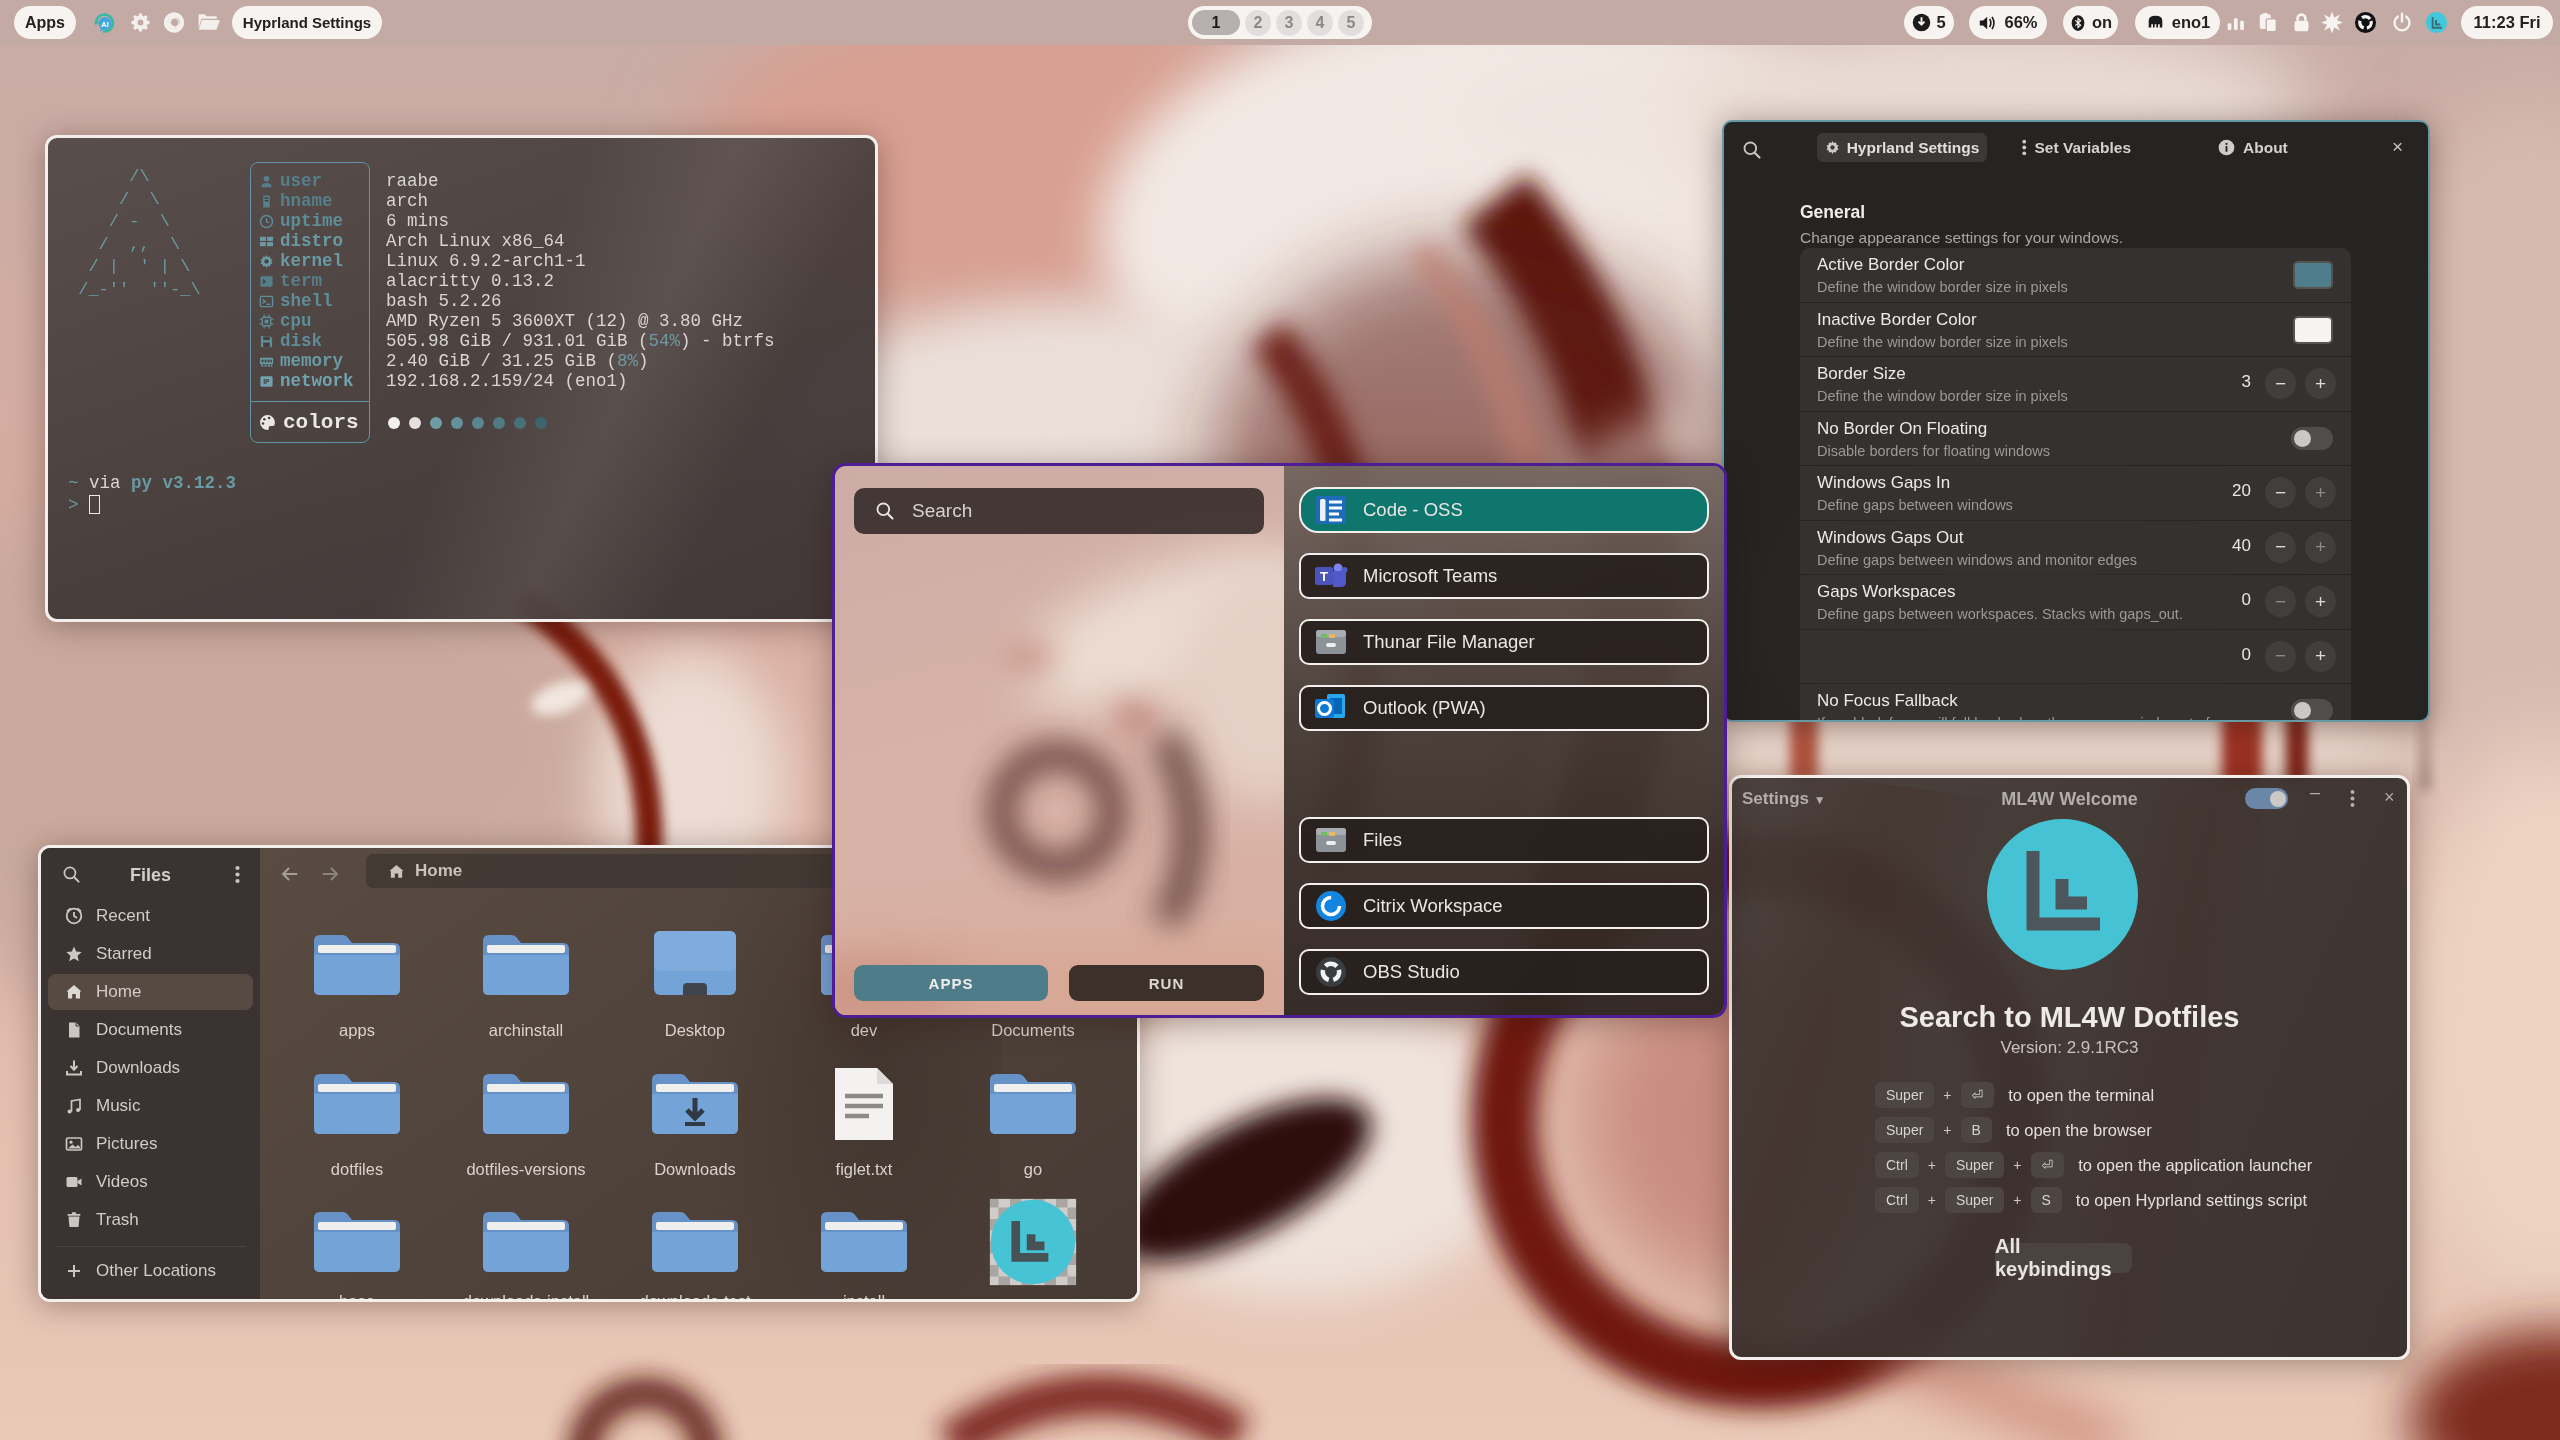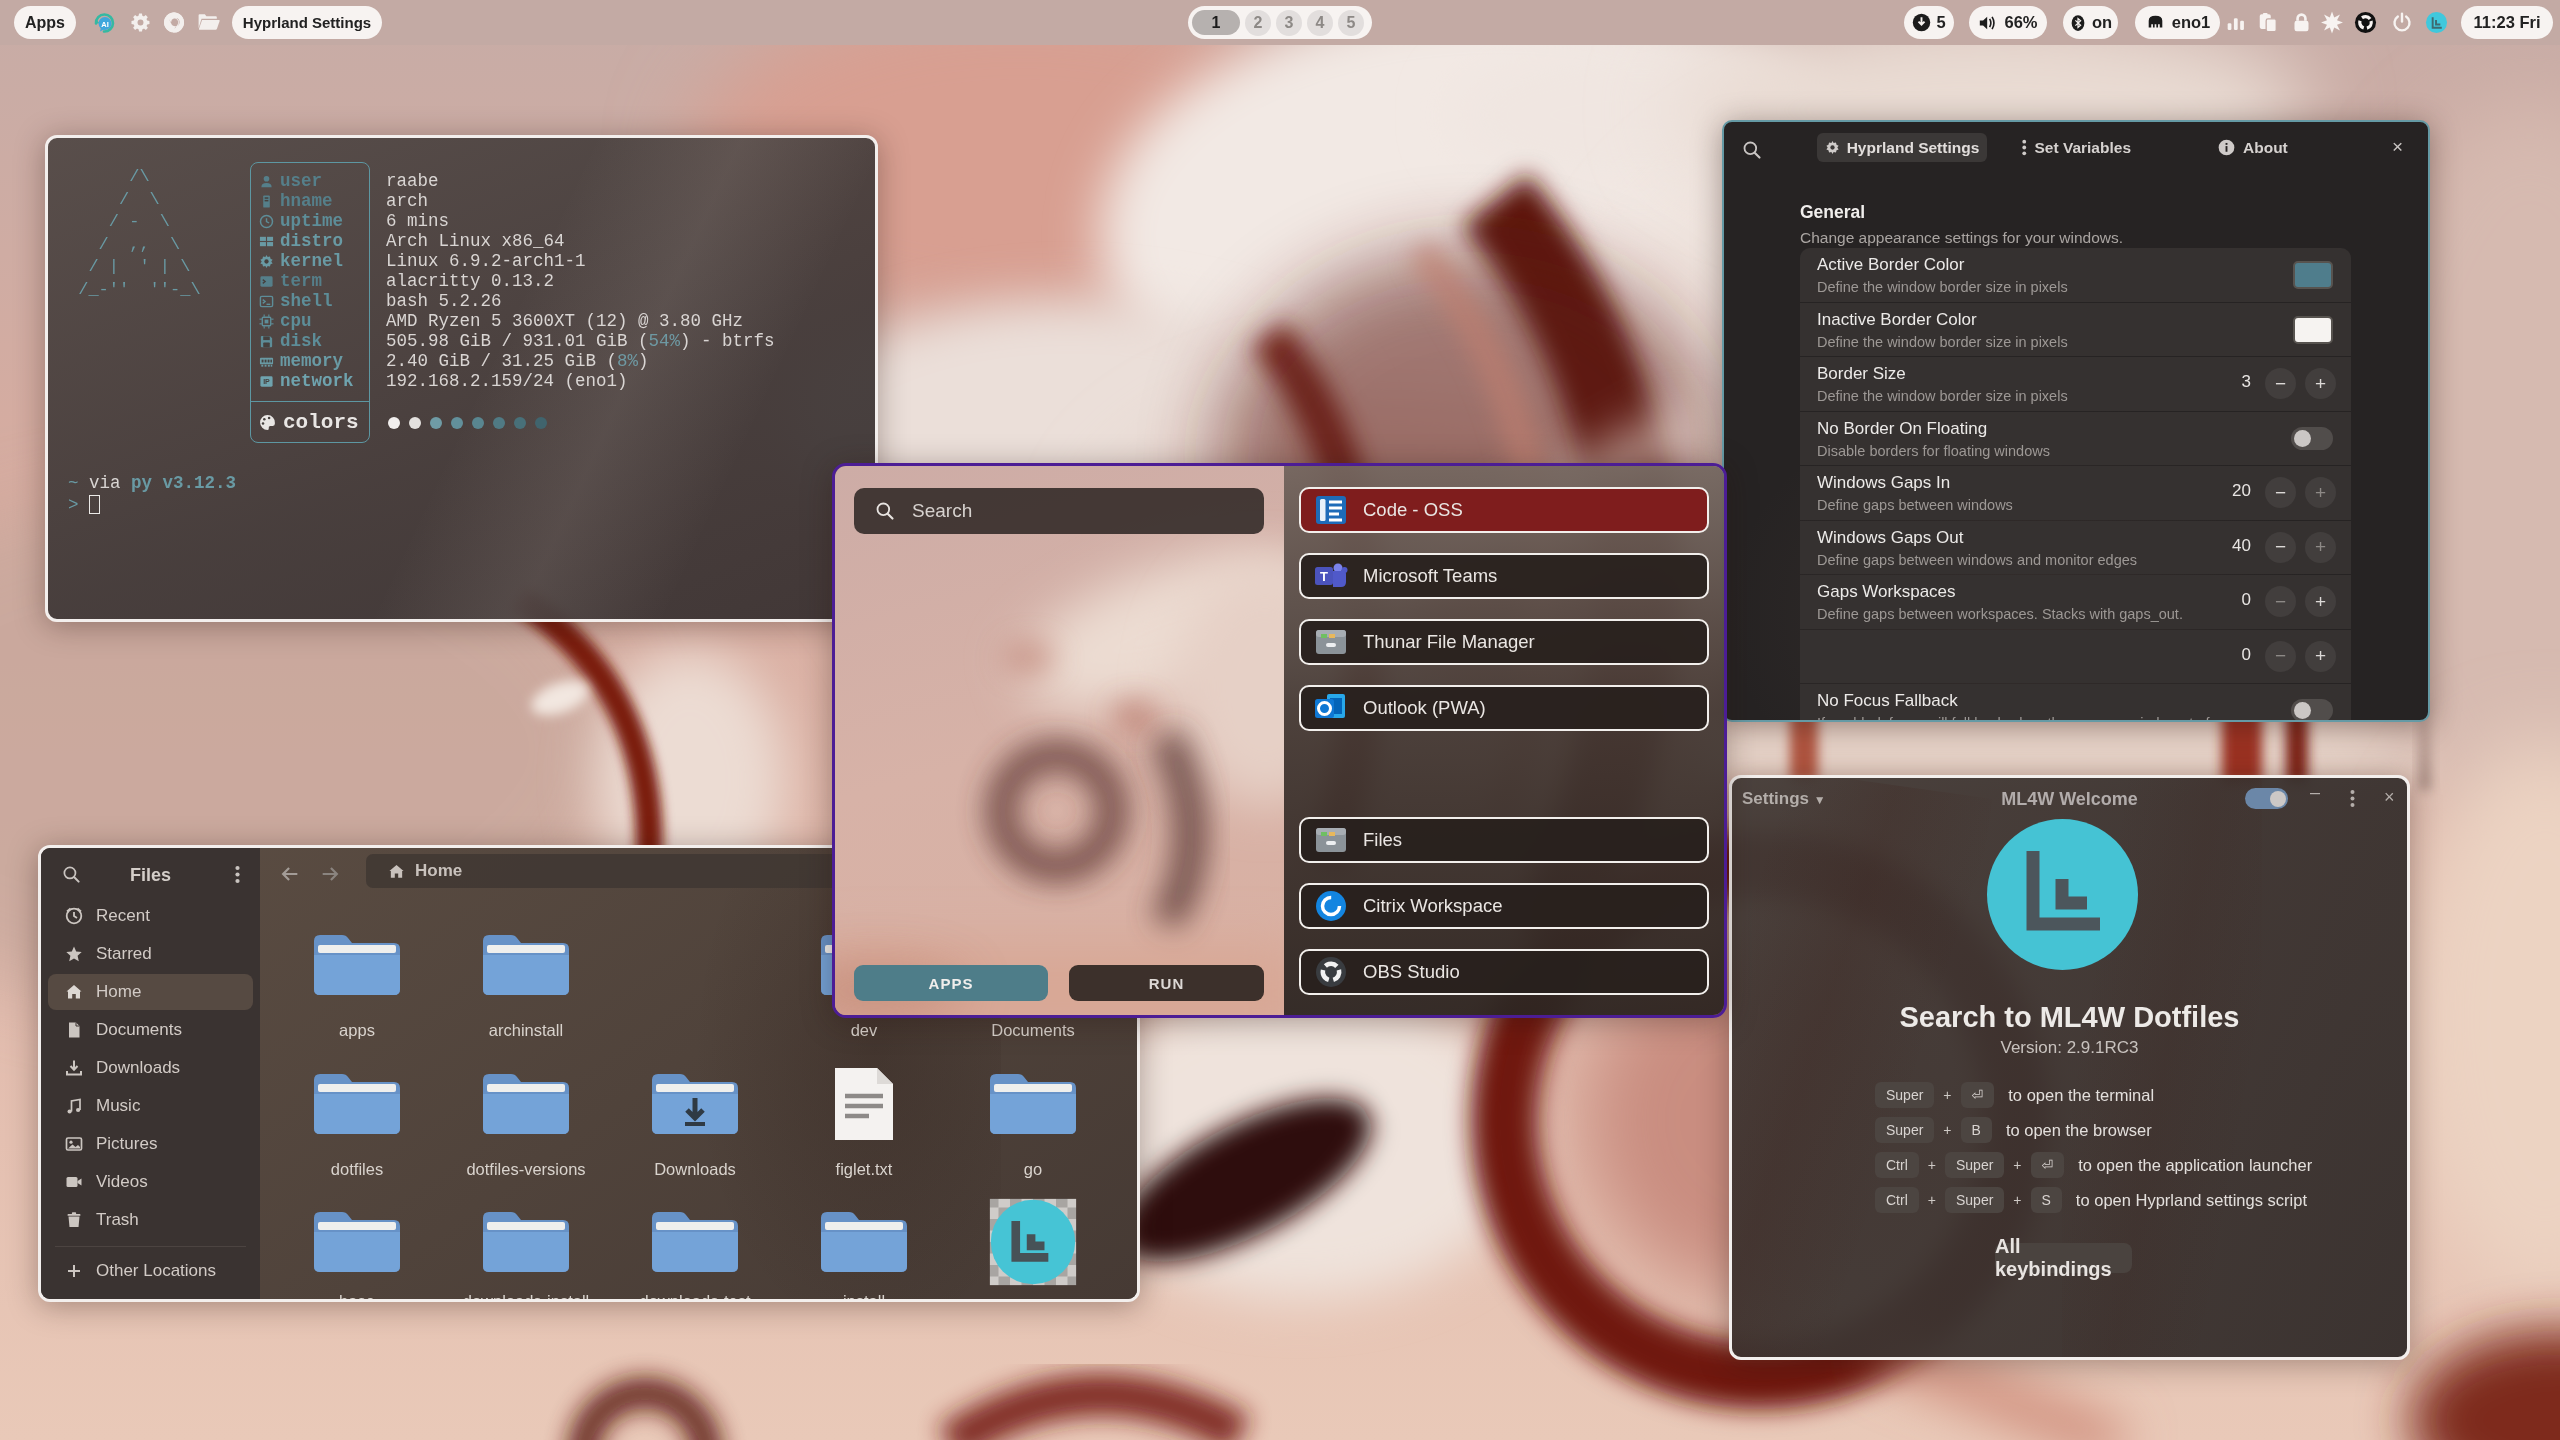--- a/index.html
+++ b/index.html
@@ -31,21 +31,21 @@
 .fitem { position:absolute; width:168px; text-align:center; }
 .fold { width:96px; height:76px; display:inline-block; }
 .flab { margin-top:14px; color:#d9d3cd; font-size:16.5px; }
 
 .kb { position:absolute; left:143px; height:28px; display:flex; align-items:center; gap:9px; }
 .kb .kk { background:#4c4541; border-radius:6px; color:#d8d3d0; font-size:14px; padding:5px 11px; }
 .kb b { color:#cfcac6; font-size:14px; font-weight:normal; }
 .kb em { font-style:normal; color:#e3dfdc; font-size:16.5px; margin-left:5px; }
 
 .arow { position:absolute; left:464px; width:410px; height:46px; border:2px solid #f2efec; border-radius:10px; background:rgba(40,32,29,0.93); display:flex; align-items:center; padding-left:12px; gap:14px; color:#eae6e3; font-size:18.5px; }
-.arow.sel { background:#7f1d1d; }
+.arow.sel { background:#0f766e;border-radius:19px; }
 .aic { width:36px; height:36px; display:inline-block; }
 .aic svg { width:36px; height:36px; }
 </style>
 </head>
 <body>
 <div id="stage">
 
 <svg id="wp" class="abs" width="2560" height="1440" viewBox="0 0 2560 1440" style="left:0;top:0">
 <defs>
 <linearGradient id="base" x1="0" y1="0" x2="0" y2="1">
@@ -526,20 +526,25 @@
   <div class="fitem" style="left:232px; top:79px;"><svg class="fold" viewBox="0 0 96 76">
           <path d="M5 14 Q5 8 11 8 L33 8 Q37 8 39 11 L43 16 L85 16 Q91 16 91 22 L91 62 Q91 68 85 68 L11 68 Q5 68 5 62 Z" fill="#6792c7"></path>
           <rect x="9" y="18" width="78" height="8" rx="2" fill="#efefed"></rect>
           <path d="M5 28 L91 28 L91 62 Q91 68 85 68 L11 68 Q5 68 5 62 Z" fill="#74a3d8"></path>
         </svg><div class="flab">apps</div></div>
   <div class="fitem" style="left:401px; top:79px;"><svg class="fold" viewBox="0 0 96 76">
           <path d="M5 14 Q5 8 11 8 L33 8 Q37 8 39 11 L43 16 L85 16 Q91 16 91 22 L91 62 Q91 68 85 68 L11 68 Q5 68 5 62 Z" fill="#6792c7"></path>
           <rect x="9" y="18" width="78" height="8" rx="2" fill="#efefed"></rect>
           <path d="M5 28 L91 28 L91 62 Q91 68 85 68 L11 68 Q5 68 5 62 Z" fill="#74a3d8"></path>
         </svg><div class="flab">archinstall</div></div>
+  <div class="fitem" style="left:570px; top:79px;"><svg class="fold" viewBox="0 0 96 76">
+          <rect x="7" y="4" width="82" height="64" rx="6" fill="#74a3d8"></rect>
+          <rect x="7" y="4" width="82" height="40" rx="6" fill="#7fabdd"></rect>
+          <path d="M36 60 Q36 56 40 56 L56 56 Q60 56 60 60 L60 68 L36 68 Z" fill="#3f454d"></path>
+        </svg><div class="flab">Desktop</div></div>
   <div class="fitem" style="left:739px; top:79px;"><svg class="fold" viewBox="0 0 96 76">
           <path d="M5 14 Q5 8 11 8 L33 8 Q37 8 39 11 L43 16 L85 16 Q91 16 91 22 L91 62 Q91 68 85 68 L11 68 Q5 68 5 62 Z" fill="#6792c7"></path>
           <rect x="9" y="18" width="78" height="8" rx="2" fill="#efefed"></rect>
           <path d="M5 28 L91 28 L91 62 Q91 68 85 68 L11 68 Q5 68 5 62 Z" fill="#74a3d8"></path>
         </svg><div class="flab">dev</div></div>
   <div class="fitem" style="left:908px; top:79px;"><svg class="fold" viewBox="0 0 96 76">
           <path d="M5 14 Q5 8 11 8 L33 8 Q37 8 39 11 L43 16 L85 16 Q91 16 91 22 L91 62 Q91 68 85 68 L11 68 Q5 68 5 62 Z" fill="#6792c7"></path>
           <rect x="9" y="18" width="78" height="8" rx="2" fill="#efefed"></rect>
           <path d="M5 28 L91 28 L91 62 Q91 68 85 68 L11 68 Q5 68 5 62 Z" fill="#74a3d8"></path>
         </svg><div class="flab">Documents</div></div>

